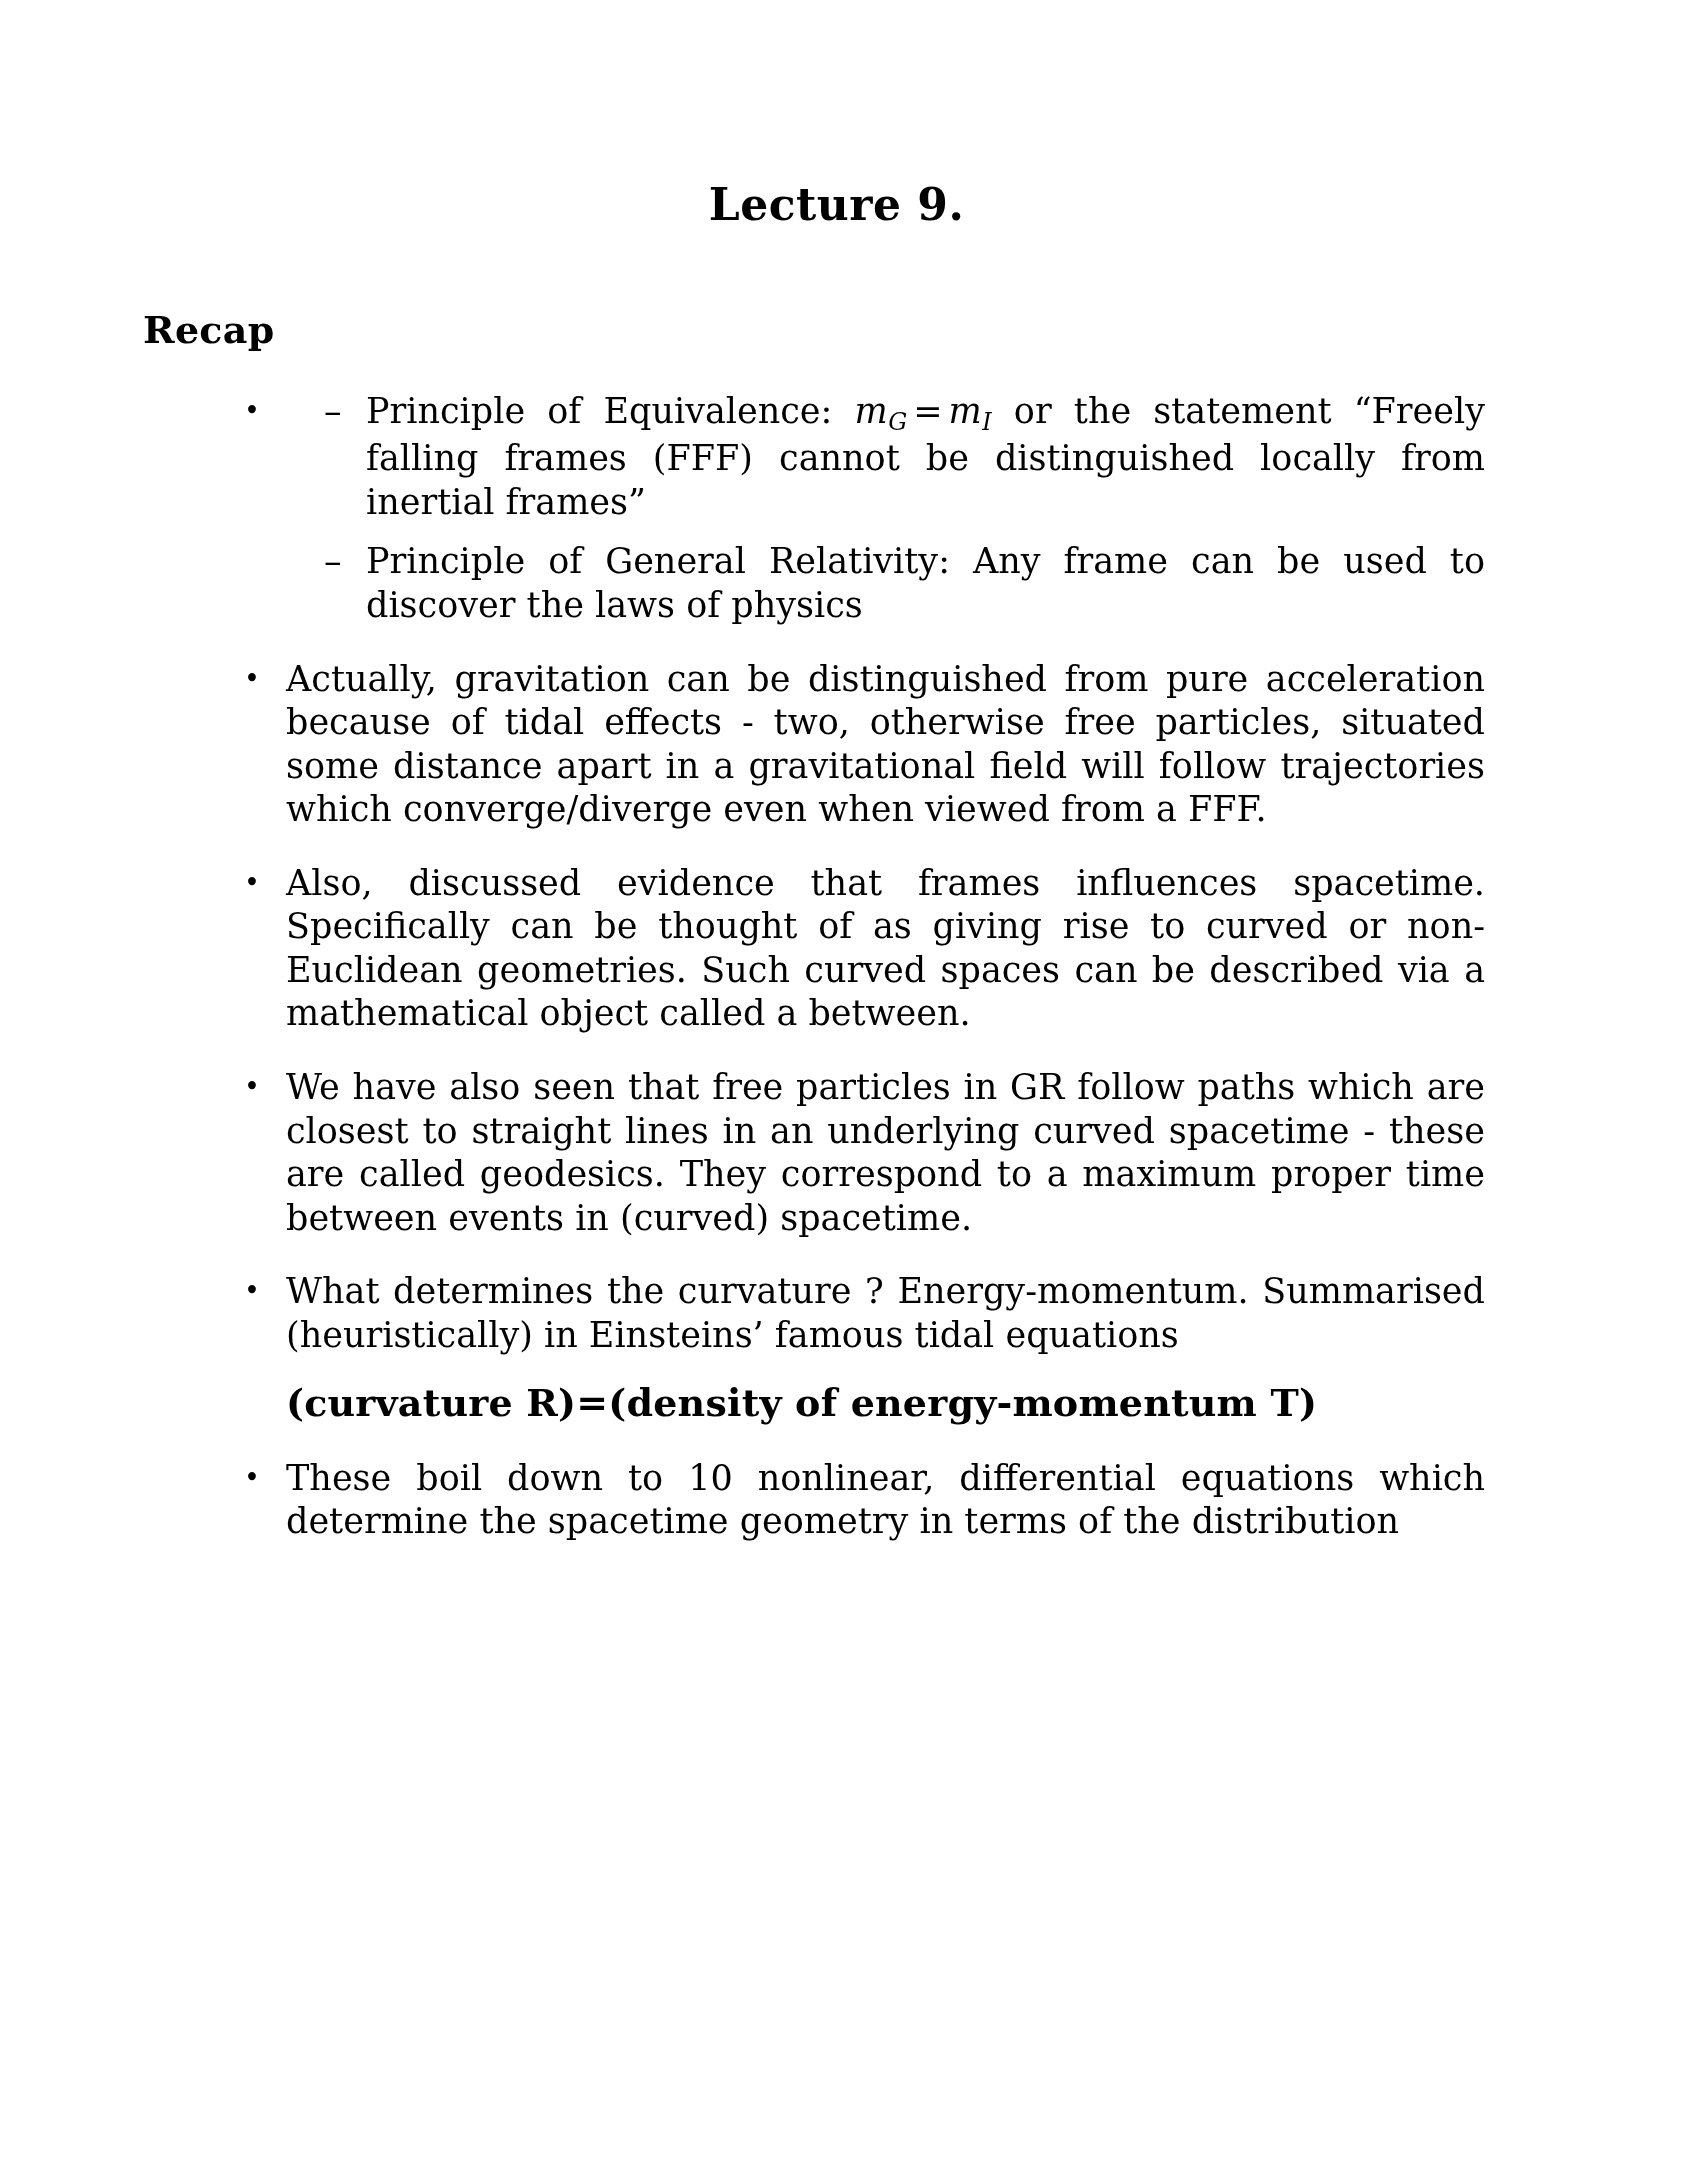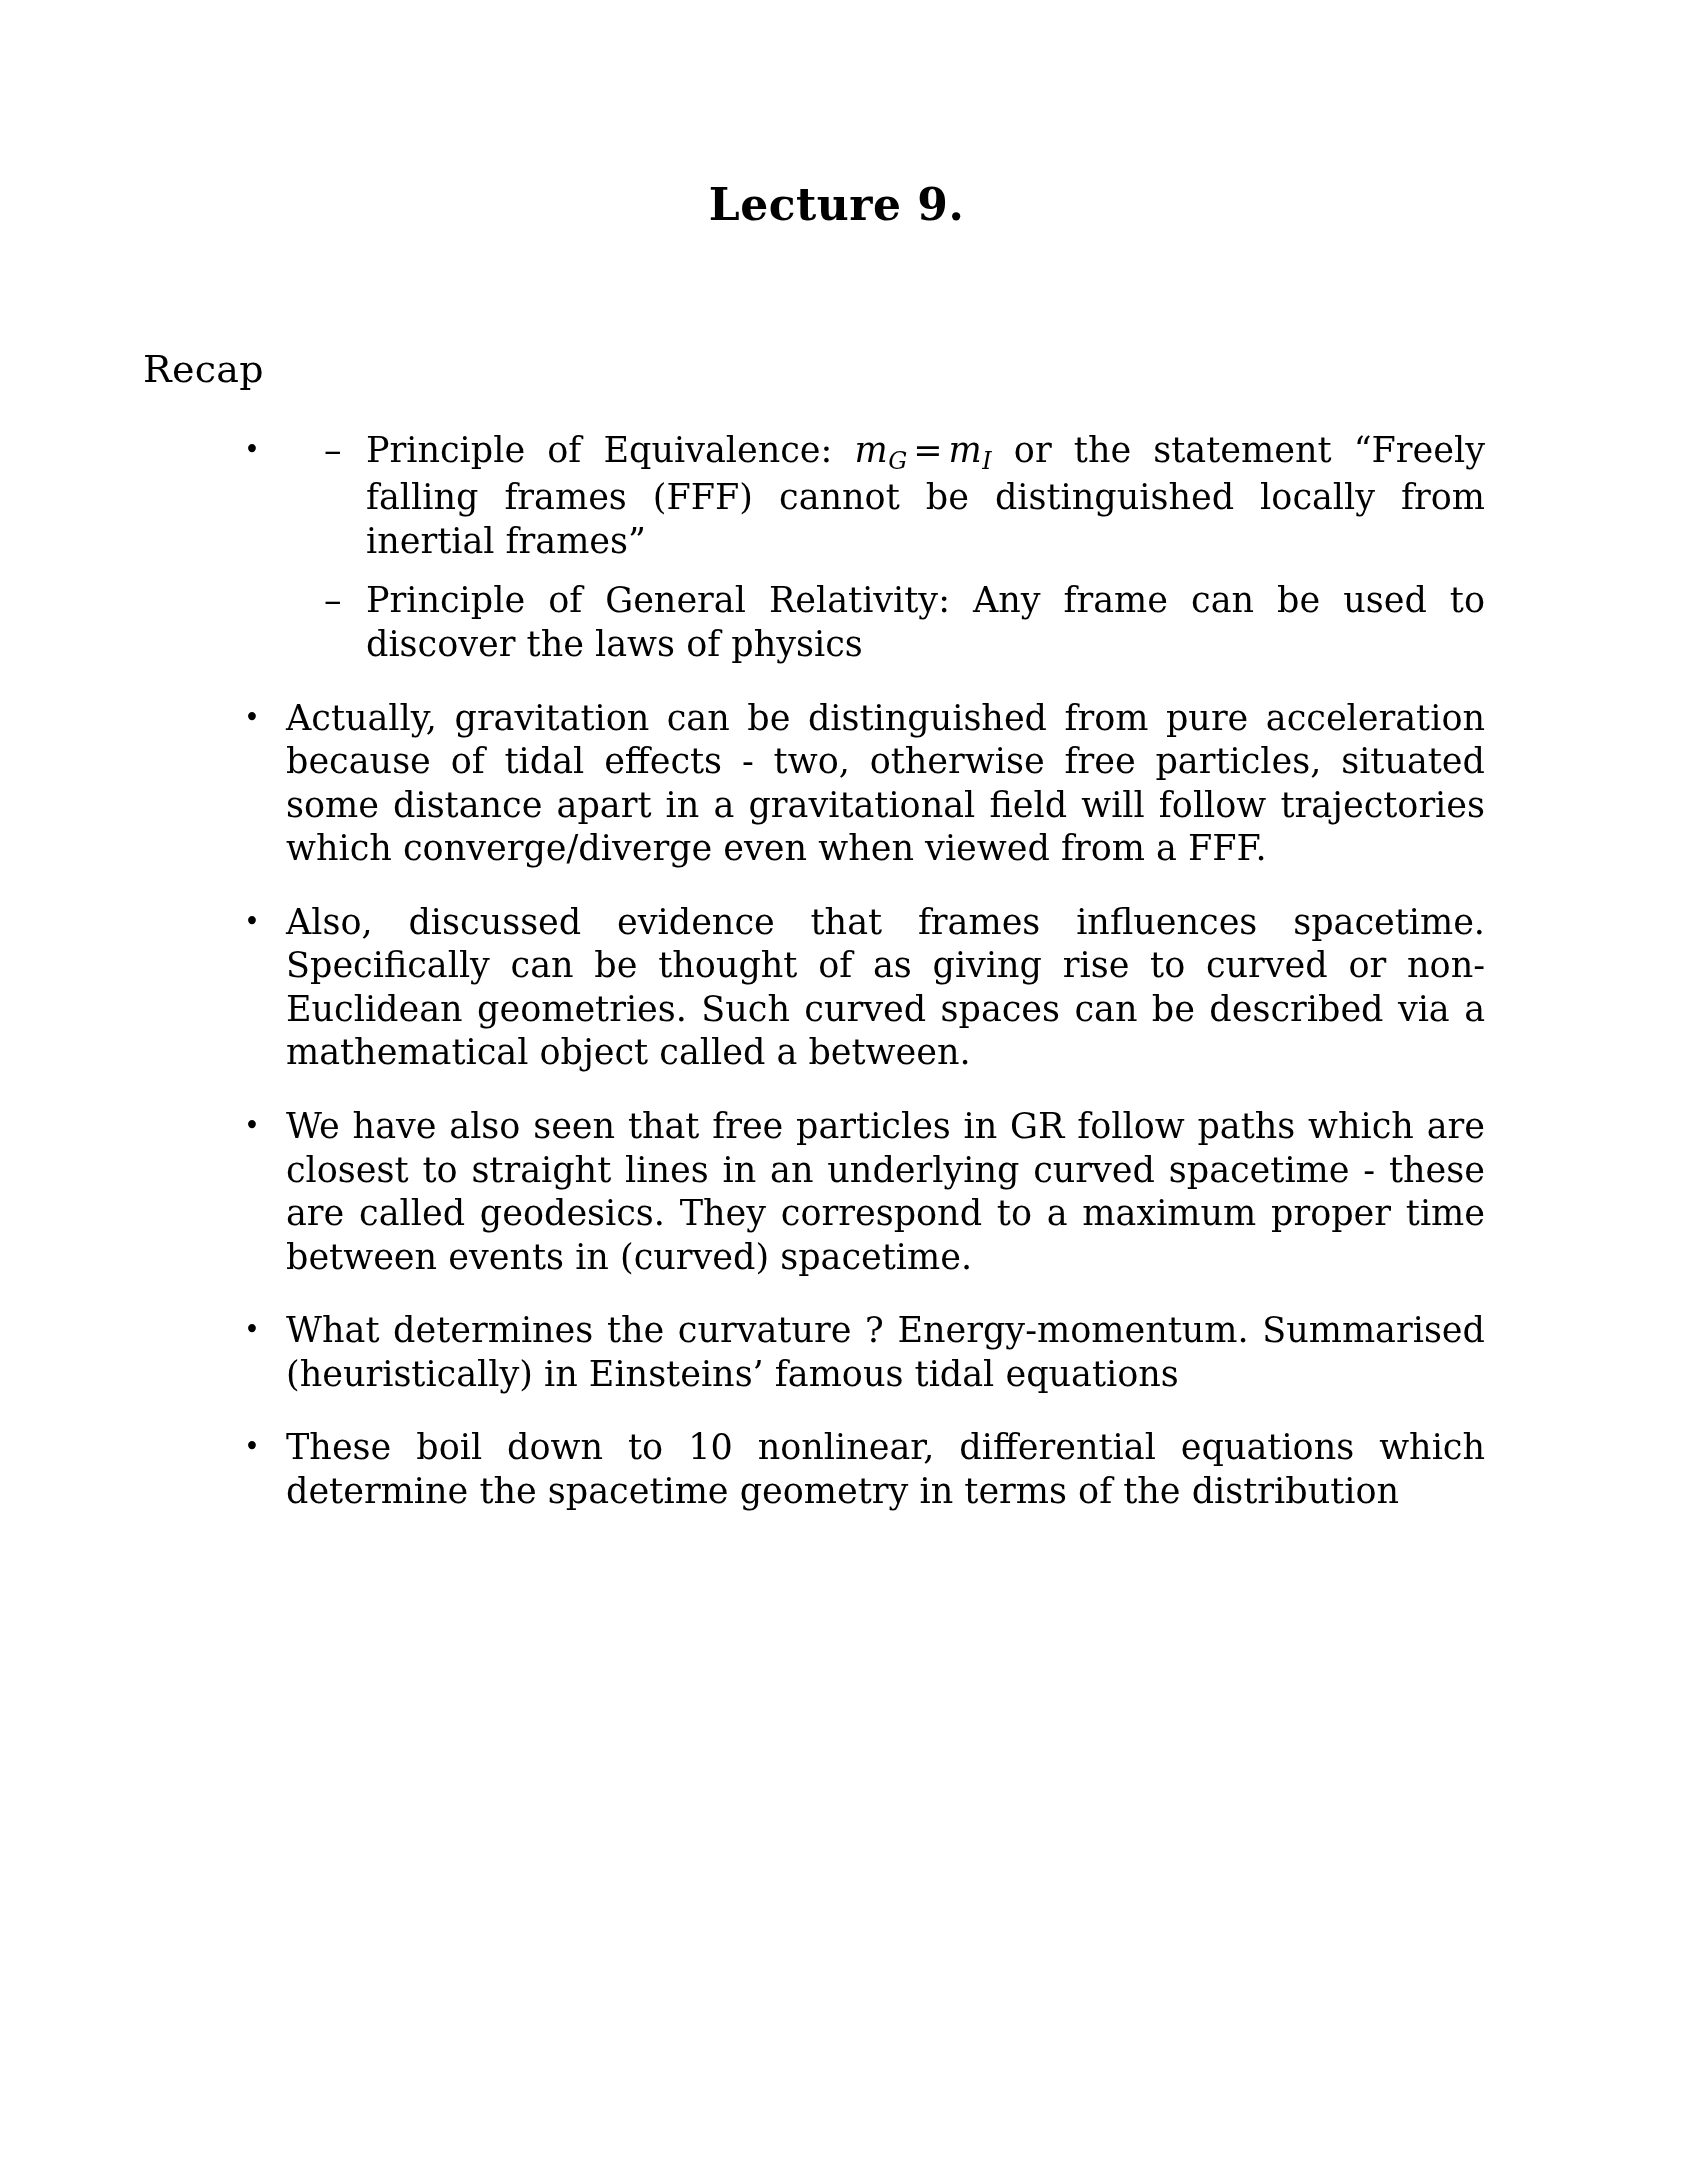--- a/index.html
+++ b/index.html
@@ -25,22 +25,22 @@
   .doc-title {
     text-align: center;
     font-size: 44px;
     font-weight: bold;
     letter-spacing: 0.5px;
     margin: 0 0 0 0;
     padding-top: 30px;
   }
   .section-heading {
     font-size: 38px;
-    font-weight: normal;
-    margin: 117px 0 0 -45px;
+    font-weight: bold;
+    margin: 77px 0 0 -45px;
     letter-spacing: 0.3px;
   }
   ul.level1 {
     list-style: none;
     margin: 38px 0 0 0;
     padding: 0 0 0 54px;
   }
   ul.level1 > li {
     position: relative;
     font-size: 35px;
@@ -132,20 +132,21 @@
     <li>
       <span class="bullet">•</span><span>Also, discussed evidence that frames influences spacetime. Specifically can be thought of as giving rise to curved or </span><b>non-Euclidean</b><span> geometries. Such curved spaces can be described via a mathematical object called a </span><b>between</b><span>.</span>
     </li>
 
     <li>
       <span class="bullet">•</span><span>We have also seen that free particles in GR follow paths which are closest to straight lines in an underlying curved spacetime - these are called </span><b>geodesics</b><span>. They correspond to a </span><b>maximum</b><span> proper time between events in (curved) spacetime.</span>
     </li>
 
     <li class="tight">
       <span class="bullet">•</span><span>What determines the curvature ? Energy-momentum. Summarised (heuristically) in Einsteins’ famous </span><b>tidal equations</b>
+      <div class="display-eq">(curvature R)=(density of energy-momentum T)</div>
     </li>
 
     <li>
       <span class="bullet">•</span><span>These boil down to 10 nonlinear, differential equations which determine the spacetime geometry in terms of the distribution</span>
     </li>
 
   </ul>
 </div>
 
 

